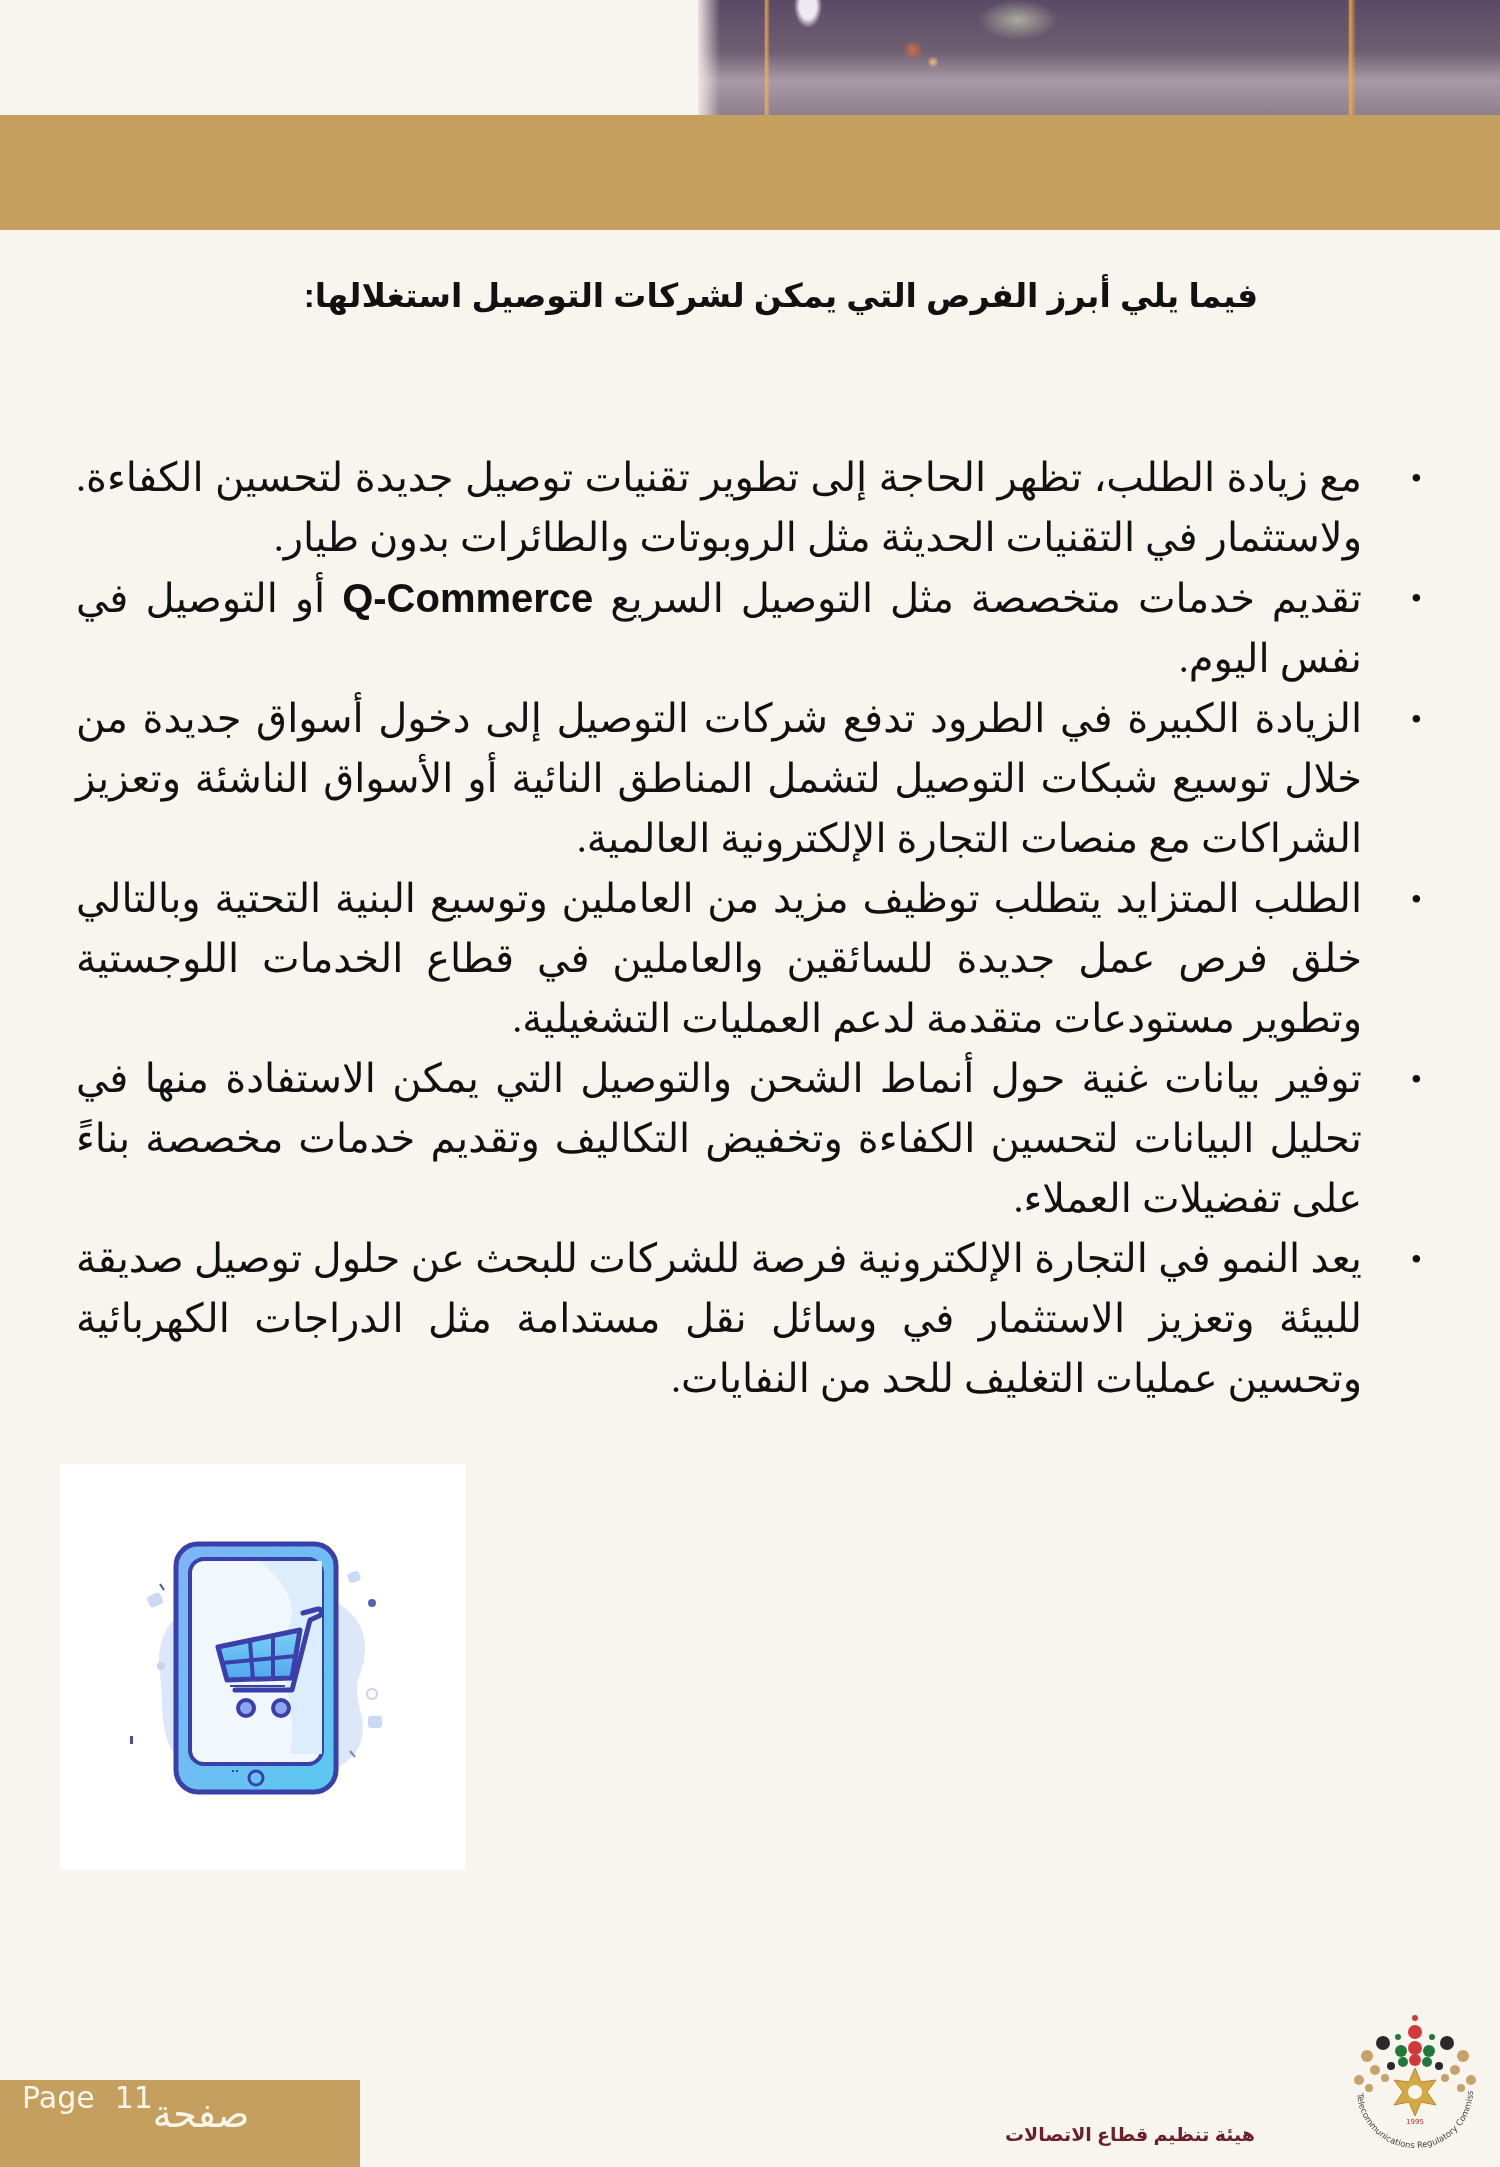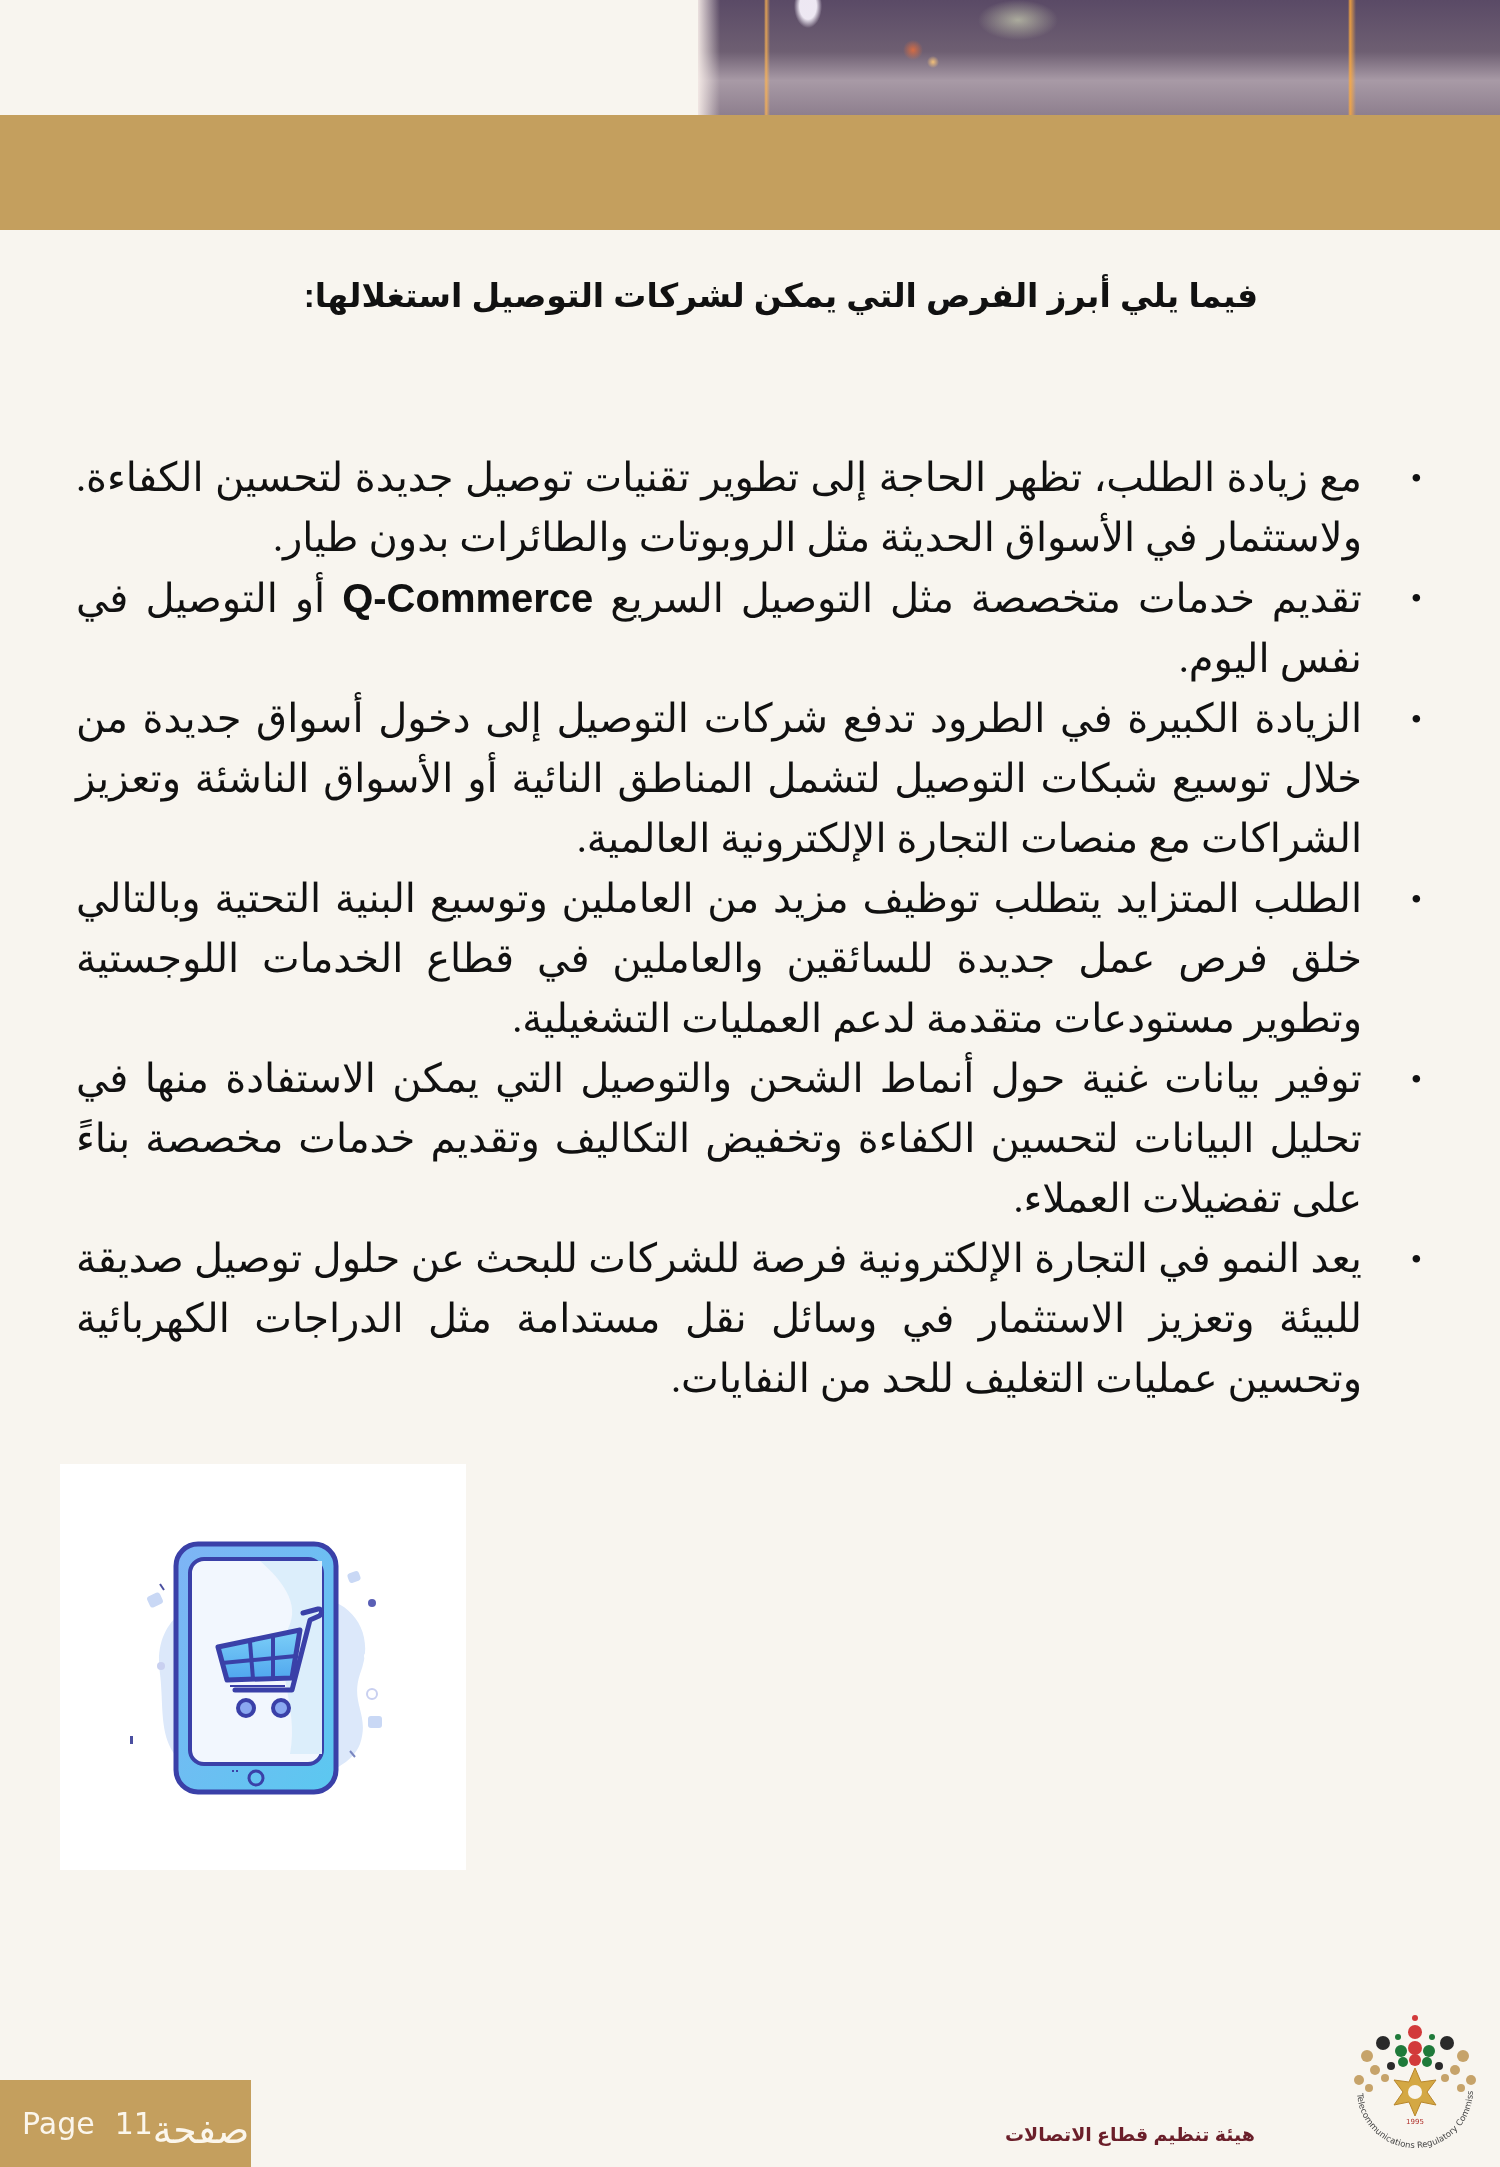--- a/index.html
+++ b/index.html
@@ -78,23 +78,23 @@
   }
   .illustration {
     position: absolute;
     left: 60px; top: 1464px;
     width: 406px; height: 406px;
     background: #ffffff;
   }
   .page-box {
     position: absolute;
     left: 0; top: 2080px;
-    width: 251px; height: 87px;
+    width: 360px; height: 87px;
     background: #C49F5E;
-    display: flex; align-items: center;
+    display: flex; align-items: flex-start;
     padding-left: 22px;
     box-sizing: border-box;
     color: #FBF6EC;
     font-family: "DejaVu Sans", sans-serif;
     font-size: 30px;
   }
   .page-box .page-label { margin-right: 20px; }
   .page-box .page-num { margin-right: 0; }
   .page-box .page-ar { font-size: 38px; direction: rtl; margin-top: 12px; }
   .commission-name {
@@ -116,21 +116,21 @@
 <body>
 
 <div class="header-photo"></div>
 <div class="gold-band"></div>
 
 <h1 class="heading">فيما يلي أبرز الفرص التي يمكن لشركات التوصيل استغلالها:</h1>
 
 <ul class="bullets">
   <li>
     <span class="bullet-dot">•</span>
-    <span>مع زيادة الطلب، تظهر الحاجة إلى تطوير تقنيات توصيل جديدة لتحسين الكفاءة. ولاستثمار في الأسواق الحديثة مثل الروبوتات والطائرات بدون طيار.</span>
+    <span>مع زيادة الطلب، تظهر الحاجة إلى تطوير تقنيات توصيل جديدة لتحسين الكفاءة. ولاستثمار في التقنيات الحديثة مثل الروبوتات والطائرات بدون طيار.</span>
   </li>
   <li>
     <span class="bullet-dot">•</span>
     <span>تقديم خدمات متخصصة مثل التوصيل السريع </span><span class="latin">Q-Commerce</span><span> أو التوصيل في نفس اليوم.</span>
   </li>
   <li>
     <span class="bullet-dot">•</span>
     <span>الزيادة الكبيرة في الطرود تدفع شركات التوصيل إلى دخول أسواق جديدة من خلال توسيع شبكات التوصيل لتشمل المناطق النائية أو الأسواق الناشئة وتعزيز الشراكات مع منصات التجارة الإلكترونية العالمية.</span>
   </li>
   <li>

